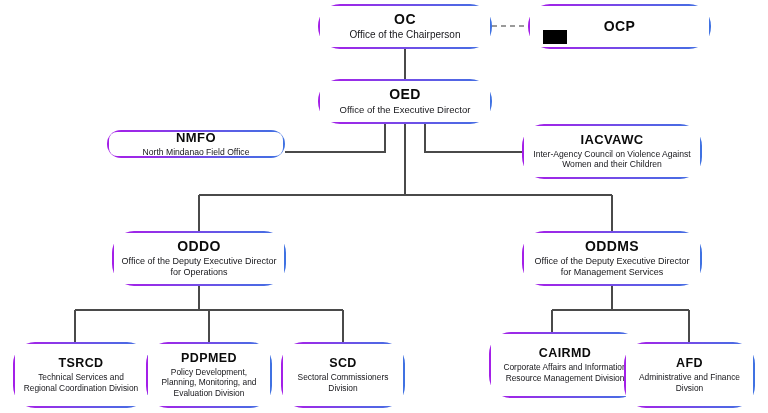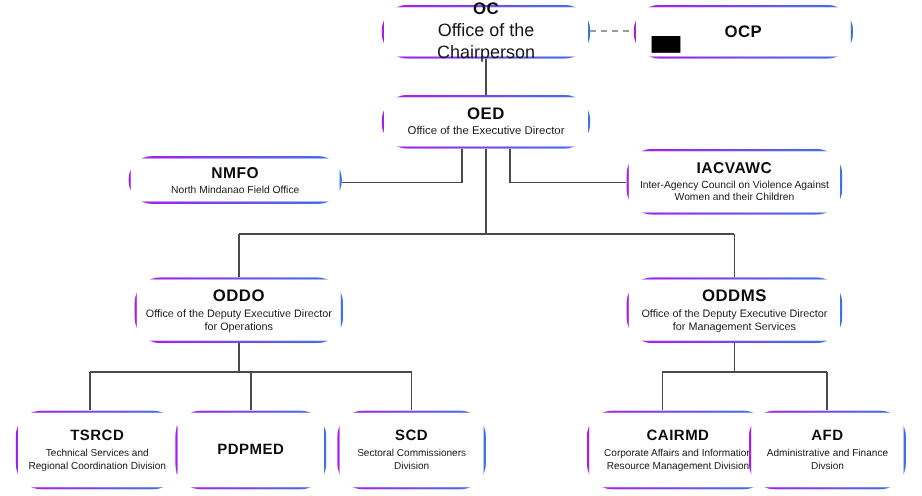--- a/index.html
+++ b/index.html
@@ -56,42 +56,42 @@
     letter-spacing: 0.4px;
     line-height: 1.05;
   }
   .subtitle {
     color: #16161a;
     line-height: 1.22;
     margin-top: 2px;
   }
   
   .tier-1 .acronym { font-size: 14px; }
-  .tier-1 .subtitle { font-size: 15px; }
+  .tier-1 .subtitle { font-size: 10px; }
   .tier-2 .acronym { font-size: 14px; }
   .tier-2 .subtitle { font-size: 9.5px; }
   .tier-3 .acronym { font-size: 13px; }
   .tier-3 .subtitle { font-size: 8.6px; }
   .tier-4 .acronym { font-size: 14px; }
   .tier-4 .subtitle { font-size: 9px; }
   .tier-5 .acronym { font-size: 12.5px; }
   .tier-5 .subtitle { font-size: 8.4px; }
 
   
   #node-oc      { left: 318px; top: 4px;   width: 174px; height: 45px; }
   #node-ocp     { left: 528px; top: 4px;   width: 183px; height: 45px; }
   #node-oed     { left: 318px; top: 79px;  width: 174px; height: 45px; align-items: center; }
-  #node-nmfo    { left: 107px; top: 130px; width: 178px; height: 40px; }
+  #node-nmfo    { left: 107px; top: 130px; width: 178px; height: 28px; }
   #node-iacvawc { left: 522px; top: 124px; width: 180px; height: 55px; }
   #node-oddo    { left: 112px; top: 231px; width: 174px; height: 55px; }
   #node-oddms   { left: 522px; top: 231px; width: 180px; height: 55px; }
   #node-tsrcd   { left: 13px;  top: 342px; width: 136px; height: 66px; }
   #node-pdpmed  { left: 146px; top: 342px; width: 126px; height: 66px; }
   #node-scd     { left: 281px; top: 342px; width: 124px; height: 66px; }
-  #node-cairmd  { left: 489px; top: 342px; width: 152px; height: 66px; }
+  #node-cairmd  { left: 489px; top: 332px; width: 152px; height: 66px; }
   #node-afd     { left: 624px; top: 342px; width: 131px; height: 66px; align-items: flex-end; }
 
   .redaction {
     position: absolute;
     left: 13px;
     top: 24px;
     width: 24px;
     height: 14px;
     background: #000000;
   }
@@ -183,20 +183,21 @@
   <div class="node tier-5" id="node-tsrcd">
     <div class="node-inner">
       <div class="acronym">TSRCD</div>
       <div class="subtitle">Technical Services and Regional Coordination Division</div>
     </div>
   </div>
 
   <div class="node tier-5" id="node-pdpmed">
     <div class="node-inner">
       <div class="acronym">PDPMED</div>
+      <div class="subtitle">Policy Development, Planning, Monitoring, and Evaluation Division</div>
     </div>
   </div>
 
   <div class="node tier-5" id="node-scd">
     <div class="node-inner">
       <div class="acronym">SCD</div>
       <div class="subtitle">Sectoral Commissioners Division</div>
     </div>
   </div>
 

